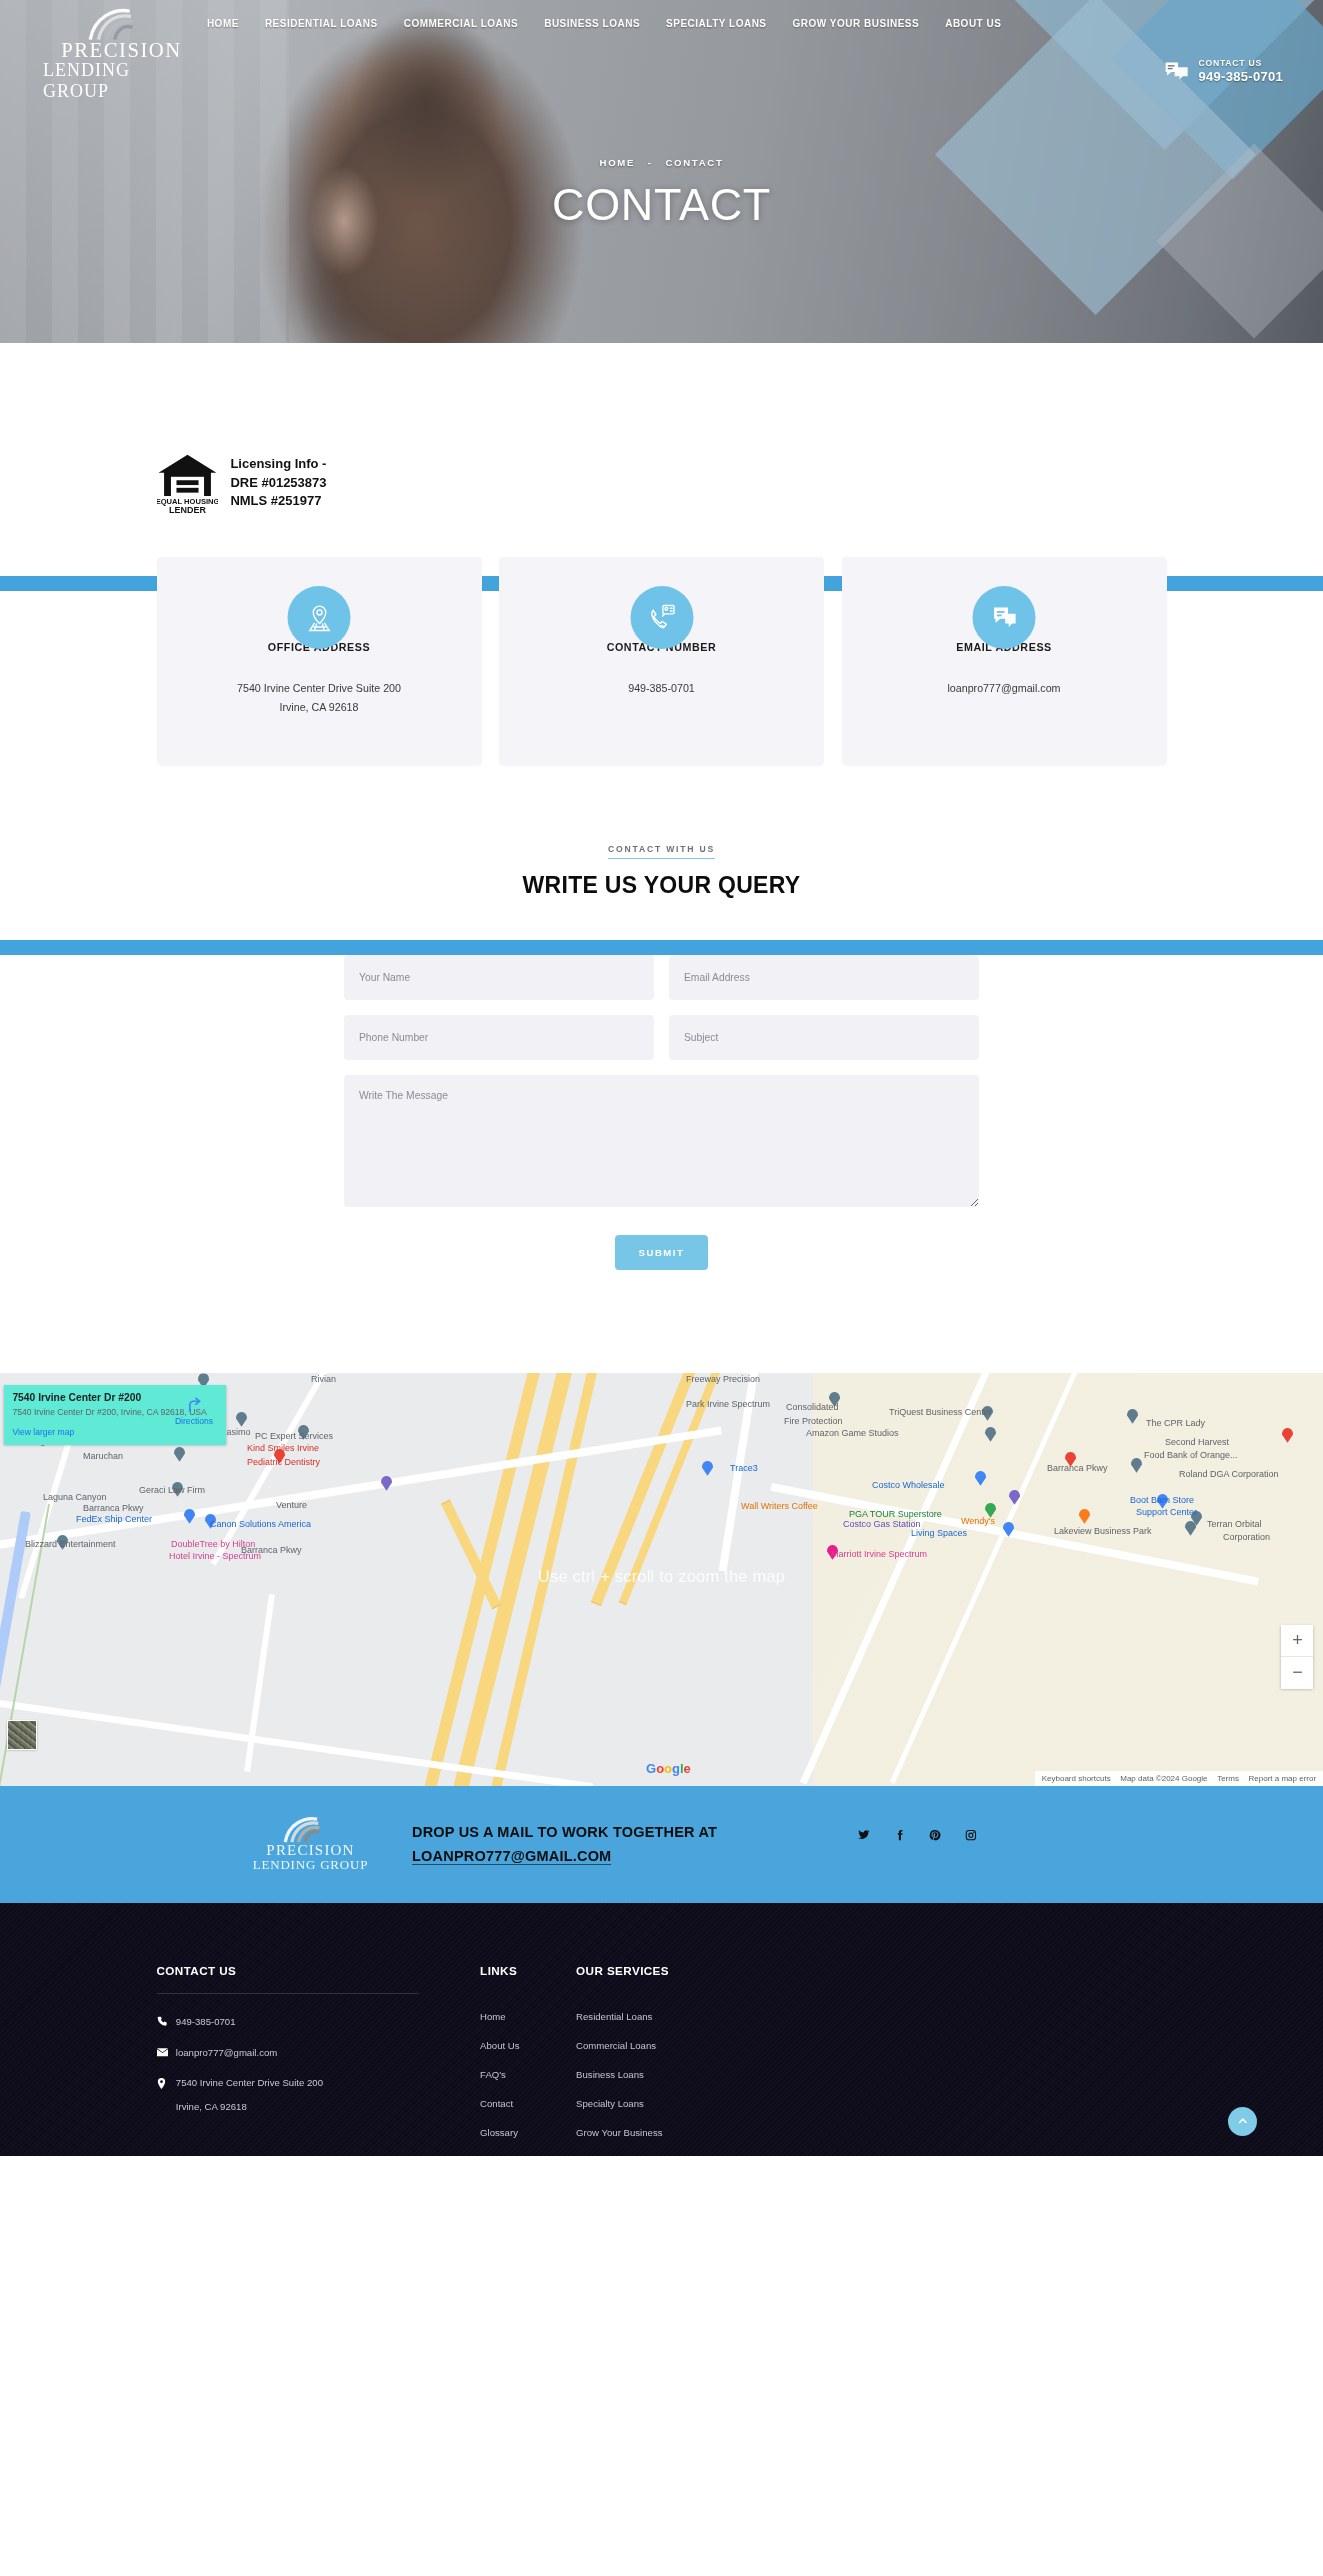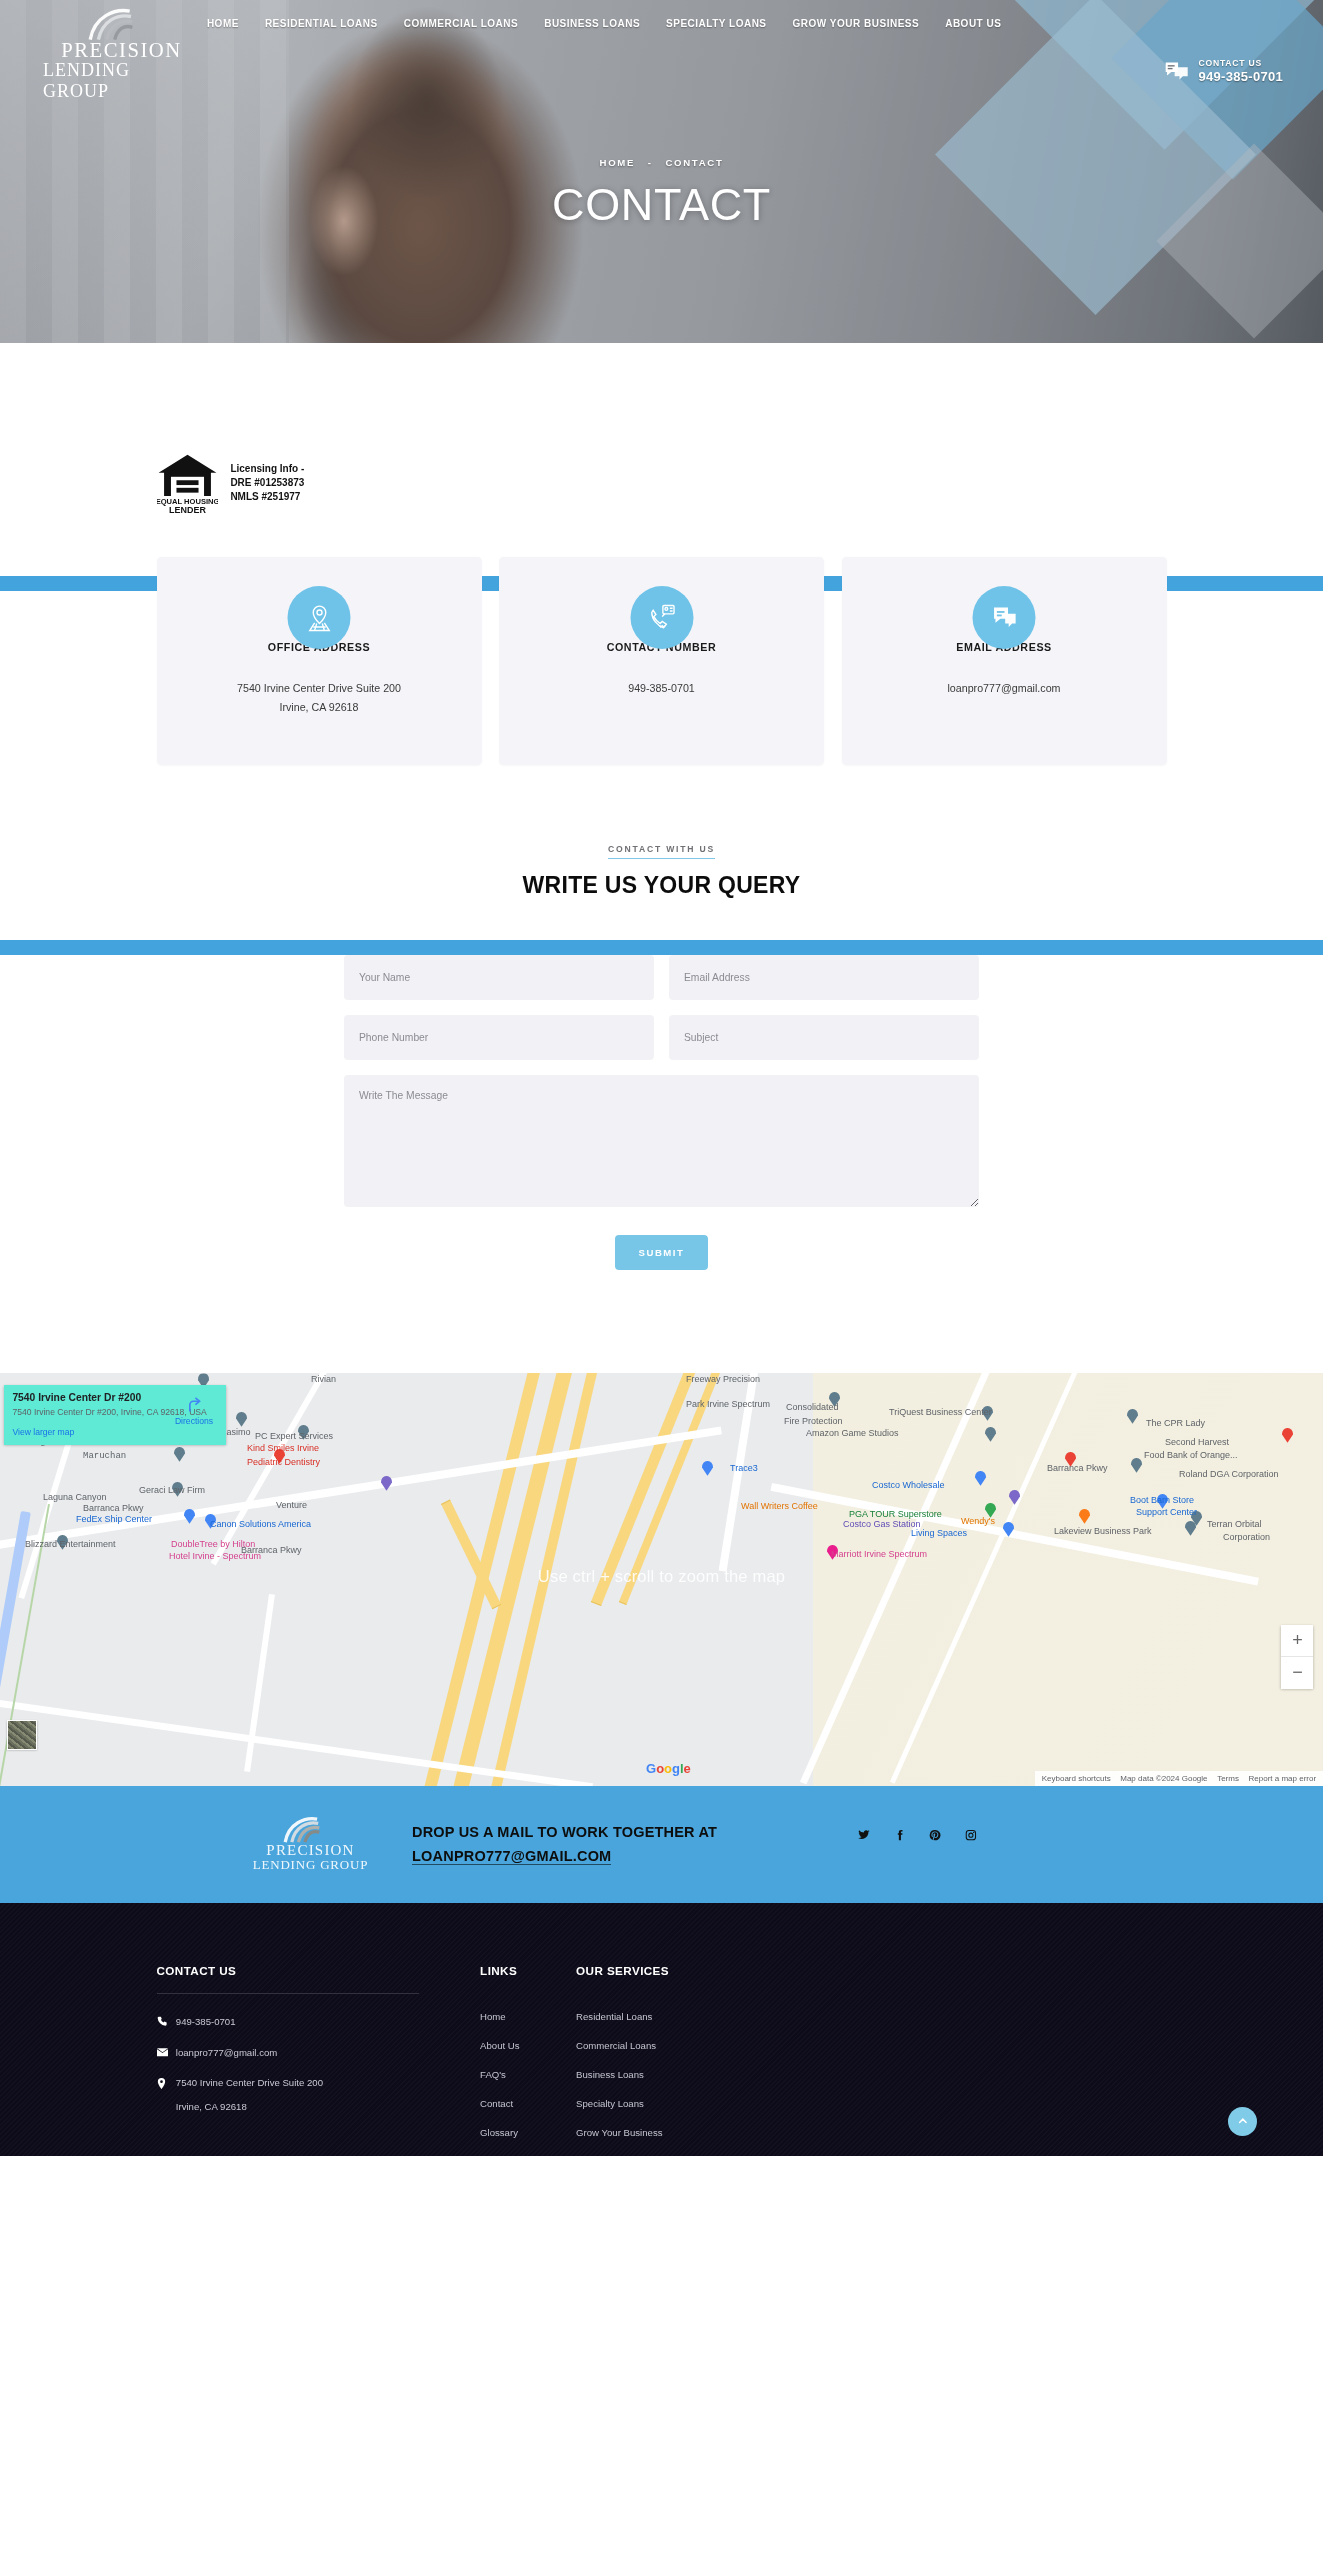--- a/index.html
+++ b/index.html
@@ -107,21 +107,21 @@
     margin-top:11px; text-shadow:0 1.4px 6.9px rgba(0,0,0,.3);
   }
 
   
   .licensing {
     width:1323px; padding: 109px 0 0 0;
     display:flex; justify-content:flex-start;
   }
   .lic-inner { margin-left: 157px; display:flex; align-items:center; gap:12.4px; }
   .ehl { width:61px; height:62px; }
-  .lic-text { font-size:10px; font-weight:700; color:#111; line-height:1.42; }
+  .lic-text { font-size:13px; font-weight:700; color:#111; line-height:1.42; }
 
   
   .cards-section { position:relative; width:1323px; padding: 43px 0 50px; }
   .blue-rule {
     position:absolute; left:0; right:0; top:62px; height:15px; background:#43a3dd;
   }
   .cards {
     position:relative; z-index:2;
     width:1010px; margin:0 auto;
     display:flex; justify-content:space-between;
@@ -615,21 +615,21 @@
       <div class="maplbl " style="left: 786px; top: 29px;">Consolidated</div>
       <div class="maplbl " style="left: 784px; top: 43px;">Fire Protection</div>
       <div class="maplbl " style="left: 889px; top: 34px;">TriQuest Business Center</div>
       <div class="maplbl " style="left: 1146px; top: 45px;">The CPR Lady</div>
       <div class="maplbl " style="left: 806px; top: 55px;">Amazon Game Studios</div>
       <div class="maplbl " style="left: 1165px; top: 64px;">Second Harvest</div>
       <div class="maplbl " style="left: 1144px; top: 77px;">Food Bank of Orange...</div>
       <div class="maplbl " style="left: 165px; top: 56px;">Taber</div>
       <div class="maplbl " style="left: 219px; top: 54px;">Masimo</div>
       <div class="maplbl " style="left: 4.1px; top: 63px;">RV Storage</div>
-      <div class="maplbl " style="left: 83px; top: 78px; font-family: Liberation Mono, monospace;">Maruchan</div>
+      <div class="maplbl " style="left: 83px; top: 78px;">Maruchan</div>
       <div class="maplbl red" style="left: 247px; top: 70px;">Kind Smiles Irvine</div>
       <div class="maplbl red" style="left: 247px; top: 84px;">Pediatric Dentistry</div>
       <div class="maplbl blue" style="left: 730px; top: 90px;">Trace3</div>
       <div class="maplbl " style="left: 1179px; top: 96px;">Roland DGA Corporation</div>
       <div class="maplbl " style="left: 139px; top: 112px;">Geraci Law Firm</div>
       <div class="maplbl " style="left: 1047px; top: 90px;">Barranca Pkwy</div>
       <div class="maplbl blue" style="left: 872px; top: 107px;">Costco Wholesale</div>
       <div class="maplbl " style="left: 276px; top: 127px;">Venture</div>
       <div class="maplbl orange" style="left: 741px; top: 128px;">Wall Writers Coffee</div>
       <div class="maplbl purple" style="left: 843px; top: 124px; margin-top: 22px;">Costco Gas Station</div>

